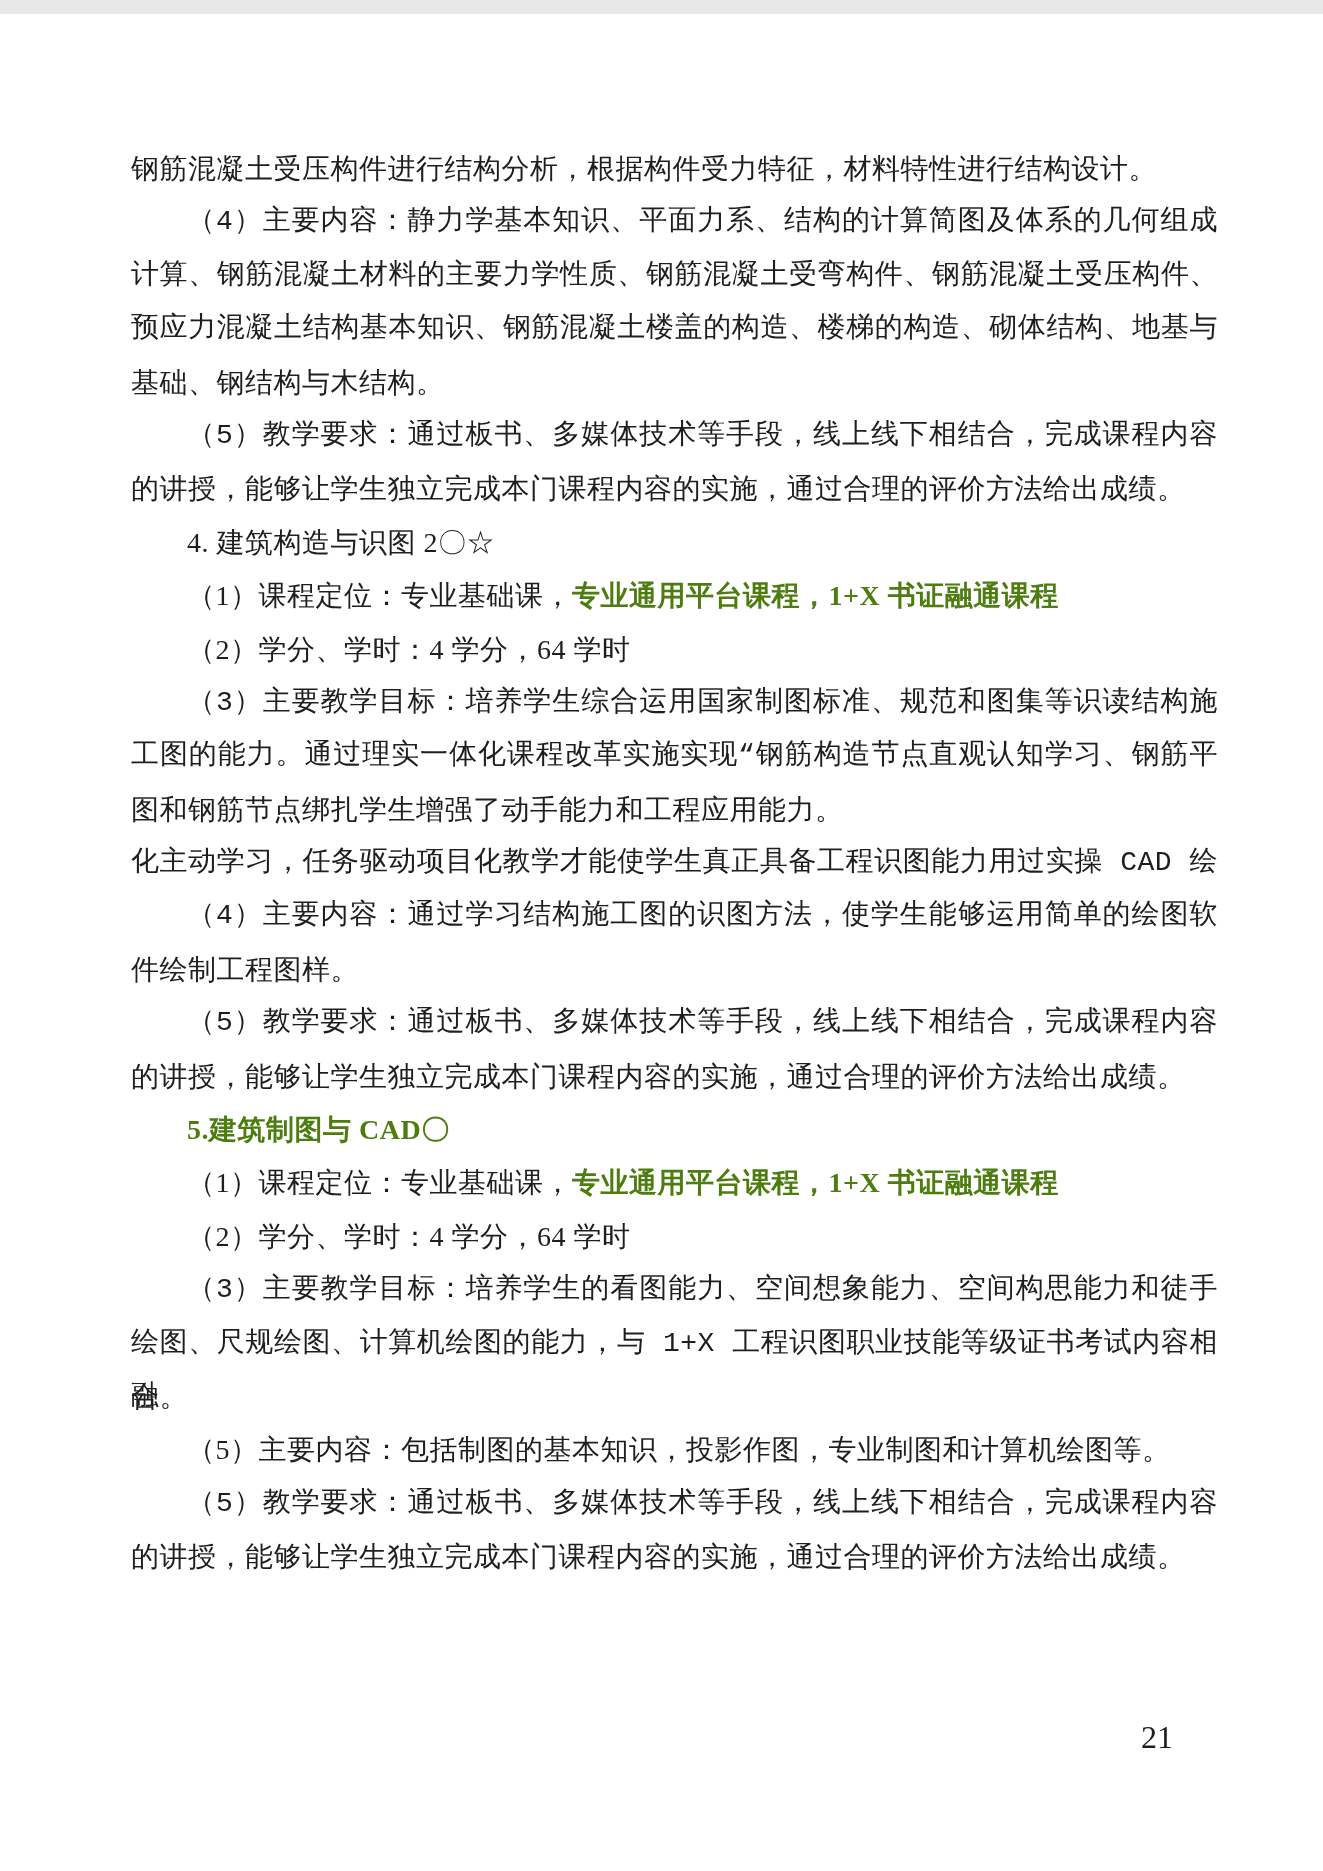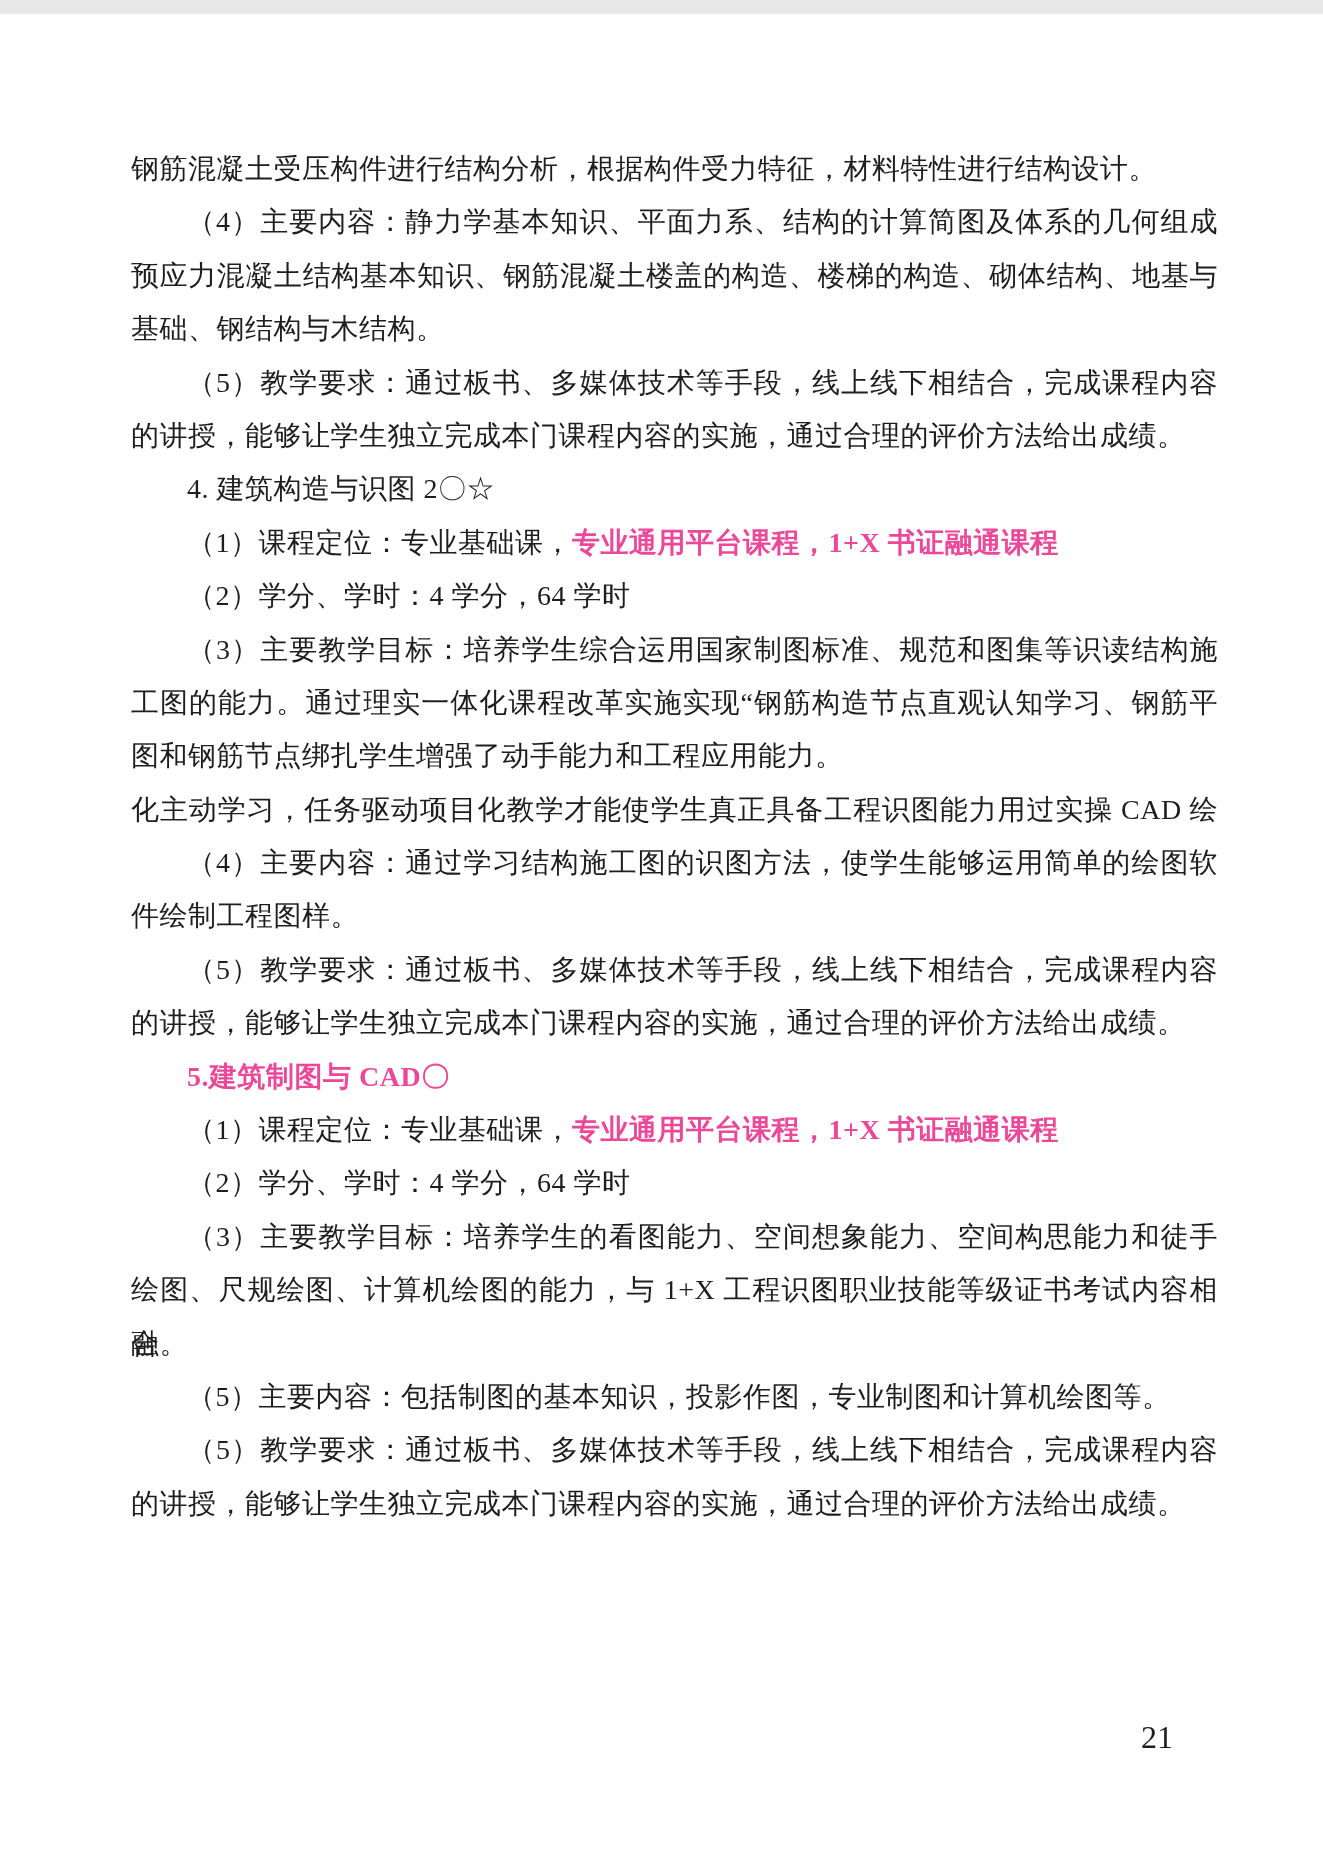--- a/index.html
+++ b/index.html
@@ -26,39 +26,41 @@
   .line {
     height: 53.4px;
     white-space: nowrap;
     text-align: left;
   }
   
   .line.just {
     white-space: normal;
     text-align: justify;
     text-align-last: justify;
+    font-family: Liberation Mono, monospace;
   }
   .line.ind { text-indent: 2em; }
-  .b { font-weight: bold; color: #ec4899; text-align: right; }
+  .b { font-weight: bold; color: #4d7c0f; text-align: right; }
   .page-number {
     position: absolute;
     left: 1141px;
     top: 1705px;
     font-size: 32px;
     color: #1e1e1e;
   }
 </style>
 </head>
 <body>
 
 <div class="page">
   <div class="body-text">
 
     <div class="line"><span>钢筋混凝土受压构件进行结构分析，根据构件受力特征，材料特性进行结构设计。</span></div>
     <div class="line ind just"><span>（4）主要内容：静力学基本知识、平面力系、结构的计算简图及体系的几何组成</span></div>
+    <div class="line just"><span>计算、钢筋混凝土材料的主要力学性质、钢筋混凝土受弯构件、钢筋混凝土受压构件、</span></div>
     <div class="line just"><span>预应力混凝土结构基本知识、钢筋混凝土楼盖的构造、楼梯的构造、砌体结构、地基与</span></div>
     <div class="line"><span>基础、钢结构与木结构。</span></div>
     <div class="line ind just"><span>（5）教学要求：通过板书、多媒体技术等手段，线上线下相结合，完成课程内容</span></div>
     <div class="line"><span>的讲授，能够让学生独立完成本门课程内容的实施，通过合理的评价方法给出成绩。</span></div>
 
     <div class="line ind"><span>4. 建筑构造与识图 2〇☆</span></div>
 
     <div class="line ind"><span>（1）课程定位：专业基础课，</span><span class="b">专业通用平台课程，1+X 书证融通课程</span></div>
     <div class="line ind"><span>（2）学分、学时：4 学分，64 学时</span></div>
     <div class="line ind just"><span>（3）主要教学目标：培养学生综合运用国家制图标准、规范和图集等识读结构施</span></div>

